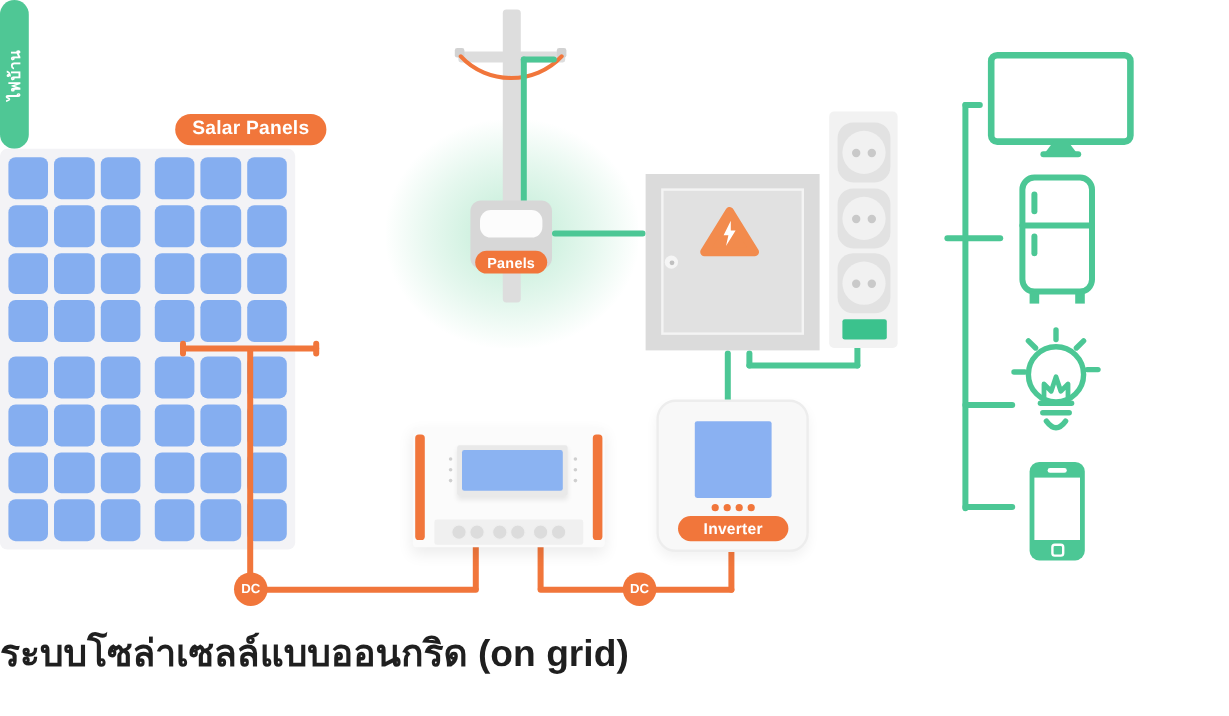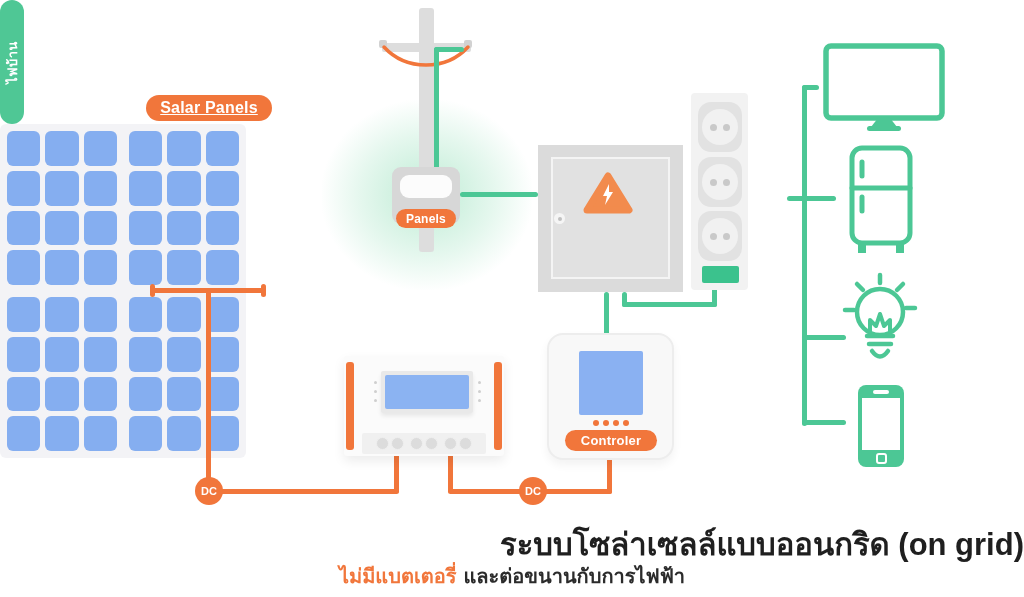--- a/index.html
+++ b/index.html
@@ -16,21 +16,21 @@
     display:flex; align-items:center; justify-content:center;
     border-radius:14px; letter-spacing:.2px;
   }
   .dc-badge {
     position:absolute; width:28px; height:28px; border-radius:50%;
     background:#F1763B; color:#fff; font-size:11px; font-weight:800;
     display:flex; align-items:center; justify-content:center;
   }
 
   
-  #panel-badge { left:146px; top:95px; width:126px; height:26px; font-size:16px;text-decoration:underline; }
+  #panel-badge { left:146px; top:95px; width:126px; height:26px; font-size:16px; }
   #solar-panel { left:85px; top:123px; width:246px; height:334px; background:#F3F3F6;
     border-radius:6px; display:grid; grid-template-columns:1fr 1fr; grid-template-rows:1fr 1fr;
     gap:12px; padding:7px; }
   .quadrant { display:grid; grid-template-columns:repeat(3,1fr); grid-template-rows:repeat(4,1fr); gap:5px; }
   .cell { background:#85AEF0; border-radius:6px; }
 
   #t-bar      { left:152px; top:288px; width:114px; height:5px; }
   #t-cap-l    { left:150px; top:284px; width:5px;  height:13px; }
   #t-cap-r    { left:261px; top:284px; width:5px;  height:13px; }
   #panel-stem { left:206px; top:290px; width:5px;  height:192px; }
@@ -109,21 +109,21 @@
   #dc-badge-right { left:519px; top:477px; }
 
   
   #inverter-body { left:547px; top:333px; width:127px; height:127px; background:#F8F8F8;
     border:2px solid #EDEDED; border-radius:16px; box-shadow:0 5px 10px rgba(0,0,0,.05); }
   #inverter-screen { left:579px; top:351px; width:64px; height:64px; background:#8AB1F2; border-radius:2px; }
   .inv-dot { position:absolute; top:420px; width:6px; height:6px; border-radius:50%; background:#F1763B; }
   #inverter-badge { left:565px; top:430px; width:92px; height:21px; font-size:13px; border-radius:11px; }
 
   
-  #caption-title { position:absolute; left:0; top:519px; width:1024px; text-align:right;
+  #caption-title { position:absolute; left:0; top:519px; width:1024px; text-align:left;
     font-size:31px; font-weight:800; color:#1F1F1F; }
   #caption-subtitle { position:absolute; left:0; top:560px; width:1024px; text-align:center;
     font-size:20px; font-weight:700; color:#2B2B2B; }
   #caption-subtitle .hl { color:#F1763B; margin-right:7px; }
 
   svg .g-stroke { stroke:#4CC795; fill:none; stroke-linecap:round; stroke-linejoin:round; }
 </style>
 </head>
 <body>
 
@@ -307,23 +307,20 @@
   <div class="terminal" style="left:425px;"></div>
   <div class="terminal" style="left:444px;"></div>
   <div class="terminal" style="left:459px;"></div>
 
   <div id="inverter-body" class="abs"></div>
   <div id="inverter-screen" class="abs"></div>
   <div class="inv-dot" style="left:593px;"></div>
   <div class="inv-dot" style="left:603px;"></div>
   <div class="inv-dot" style="left:613px;"></div>
   <div class="inv-dot" style="left:623px;"></div>
-  <div id="inverter-badge" class="badge">Controler</div>
+  <div id="inverter-badge" class="badge">Inverter</div>
 
   <div id="dc-badge-left" class="dc-badge">DC</div>
   <div id="dc-badge-right" class="dc-badge">DC</div>
 
   <div id="caption-title">ระบบโซล่าเซลล์แบบออนกริด (on grid)</div>
-  <div id="caption-subtitle">
-    <span class="hl">ไม่มีแบตเตอรี่</span><span>และต่อขนานกับการไฟฟ้า</span>
-  </div>
 
 </div>
 
 </body></html>

